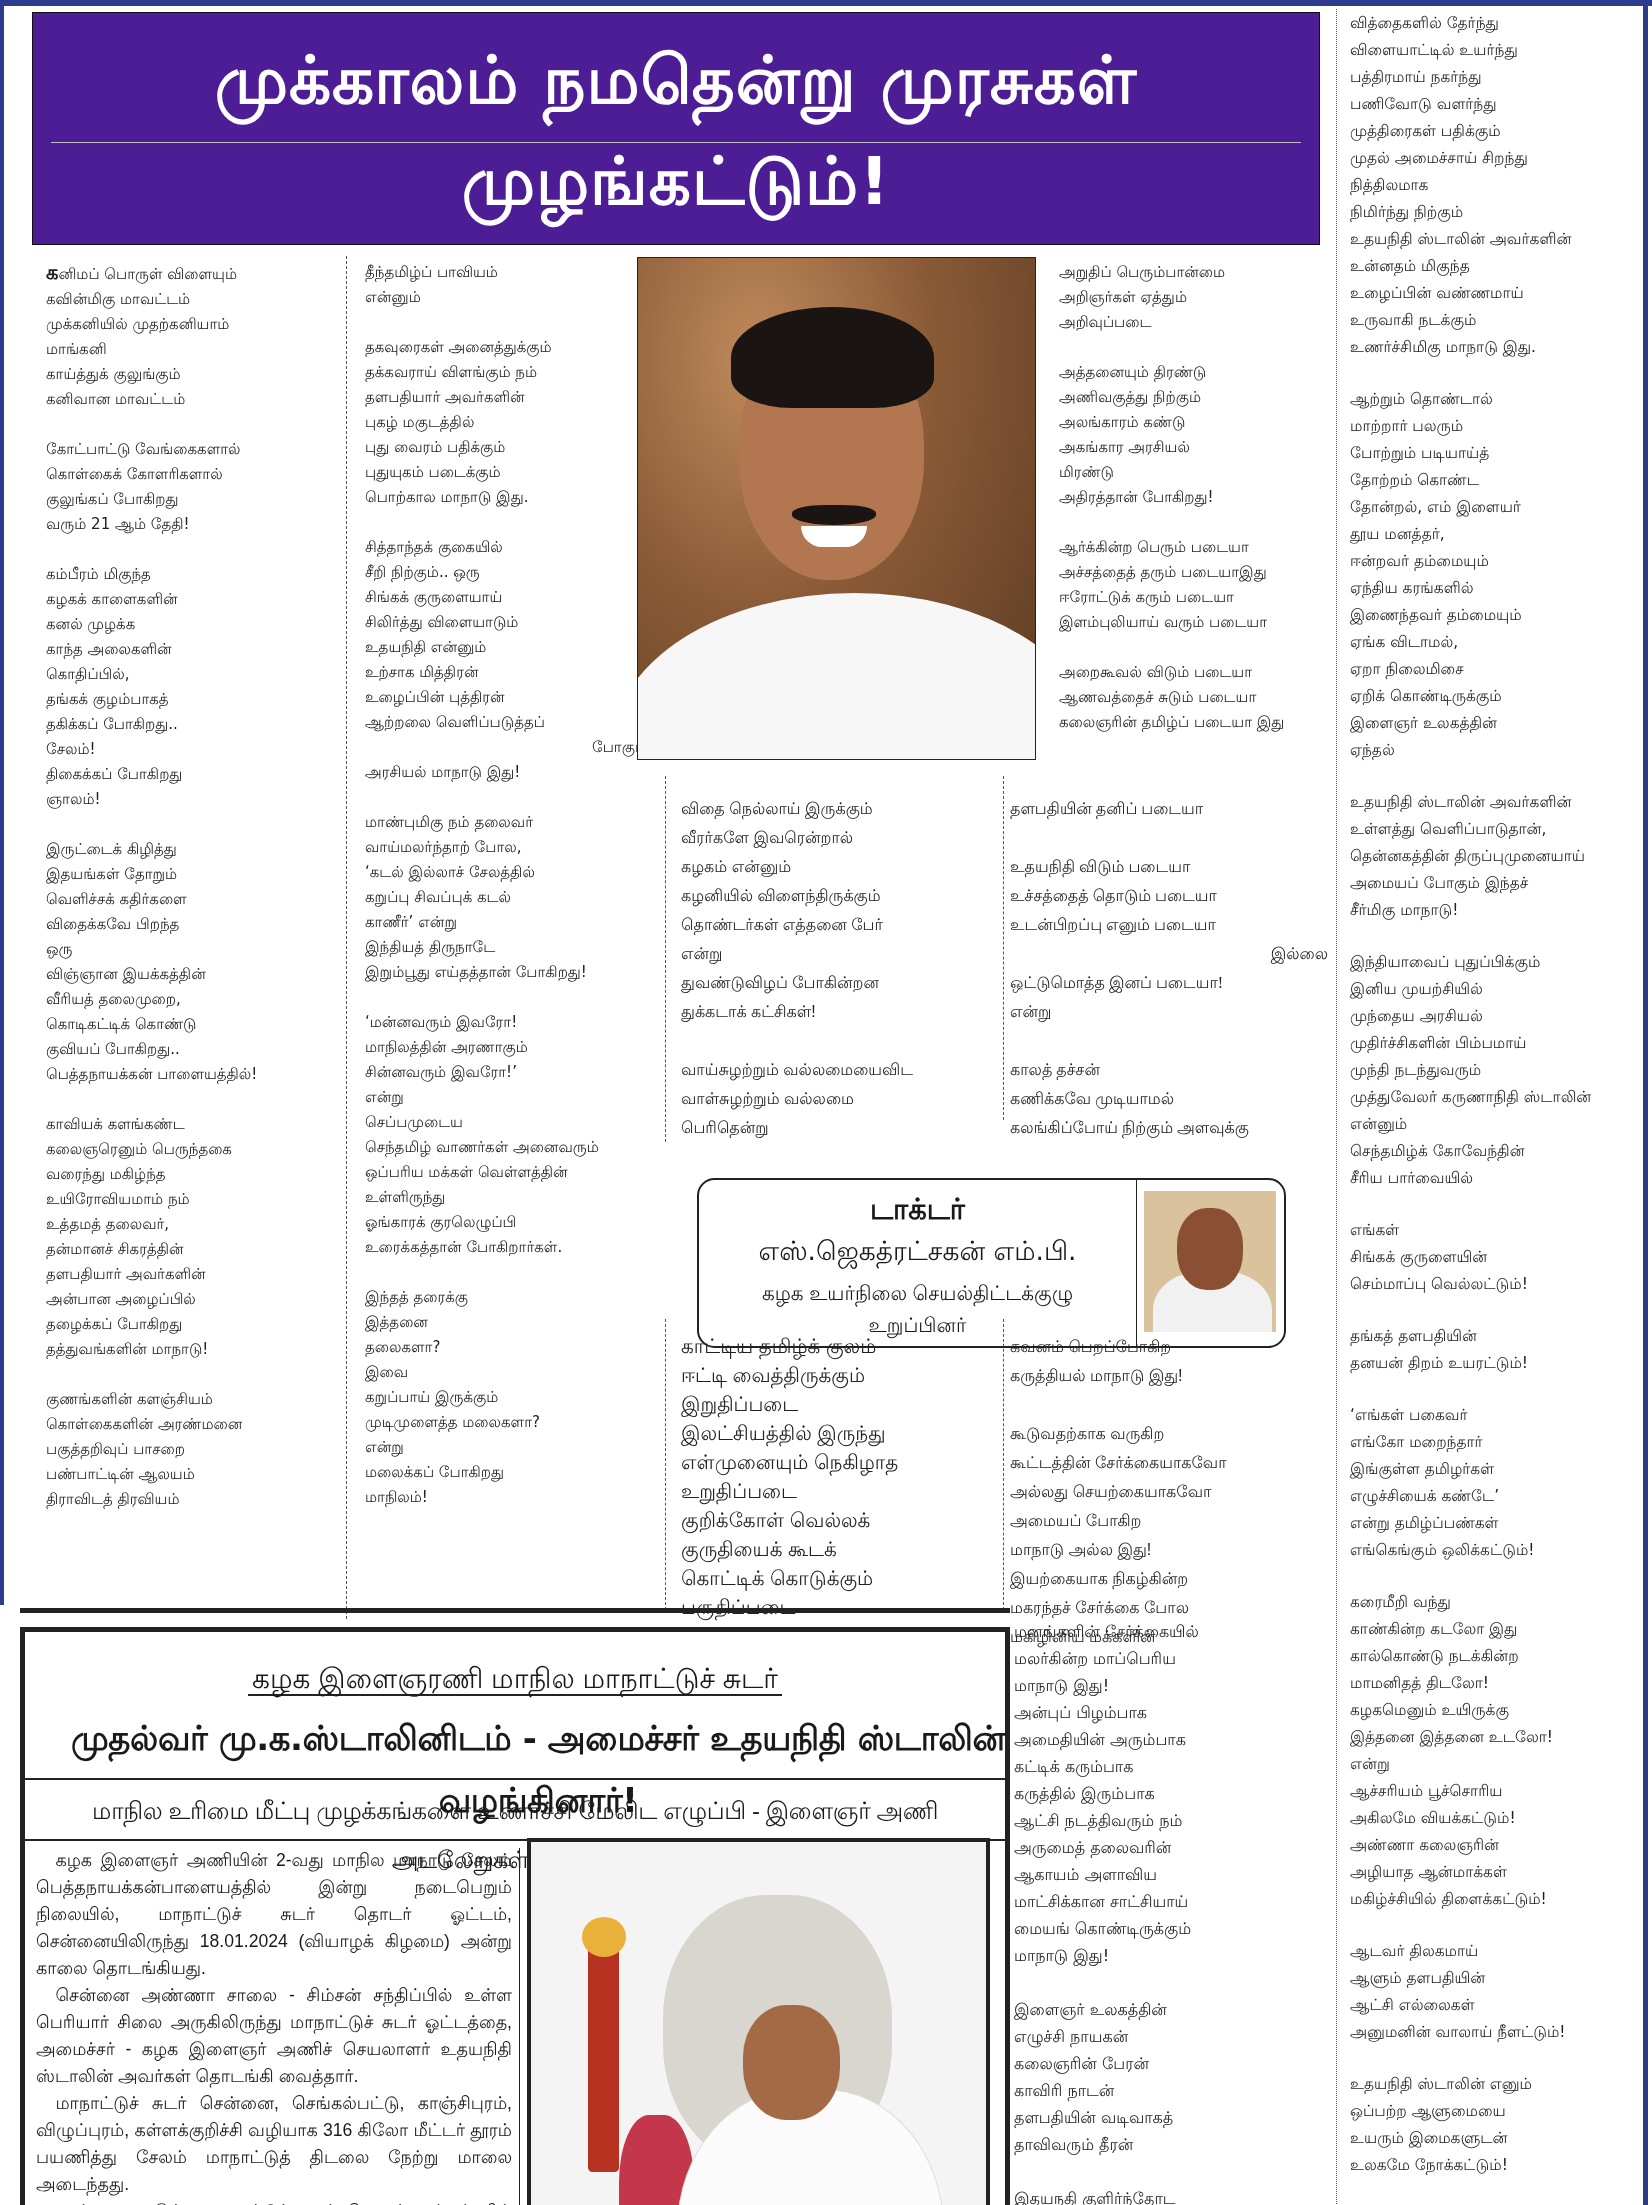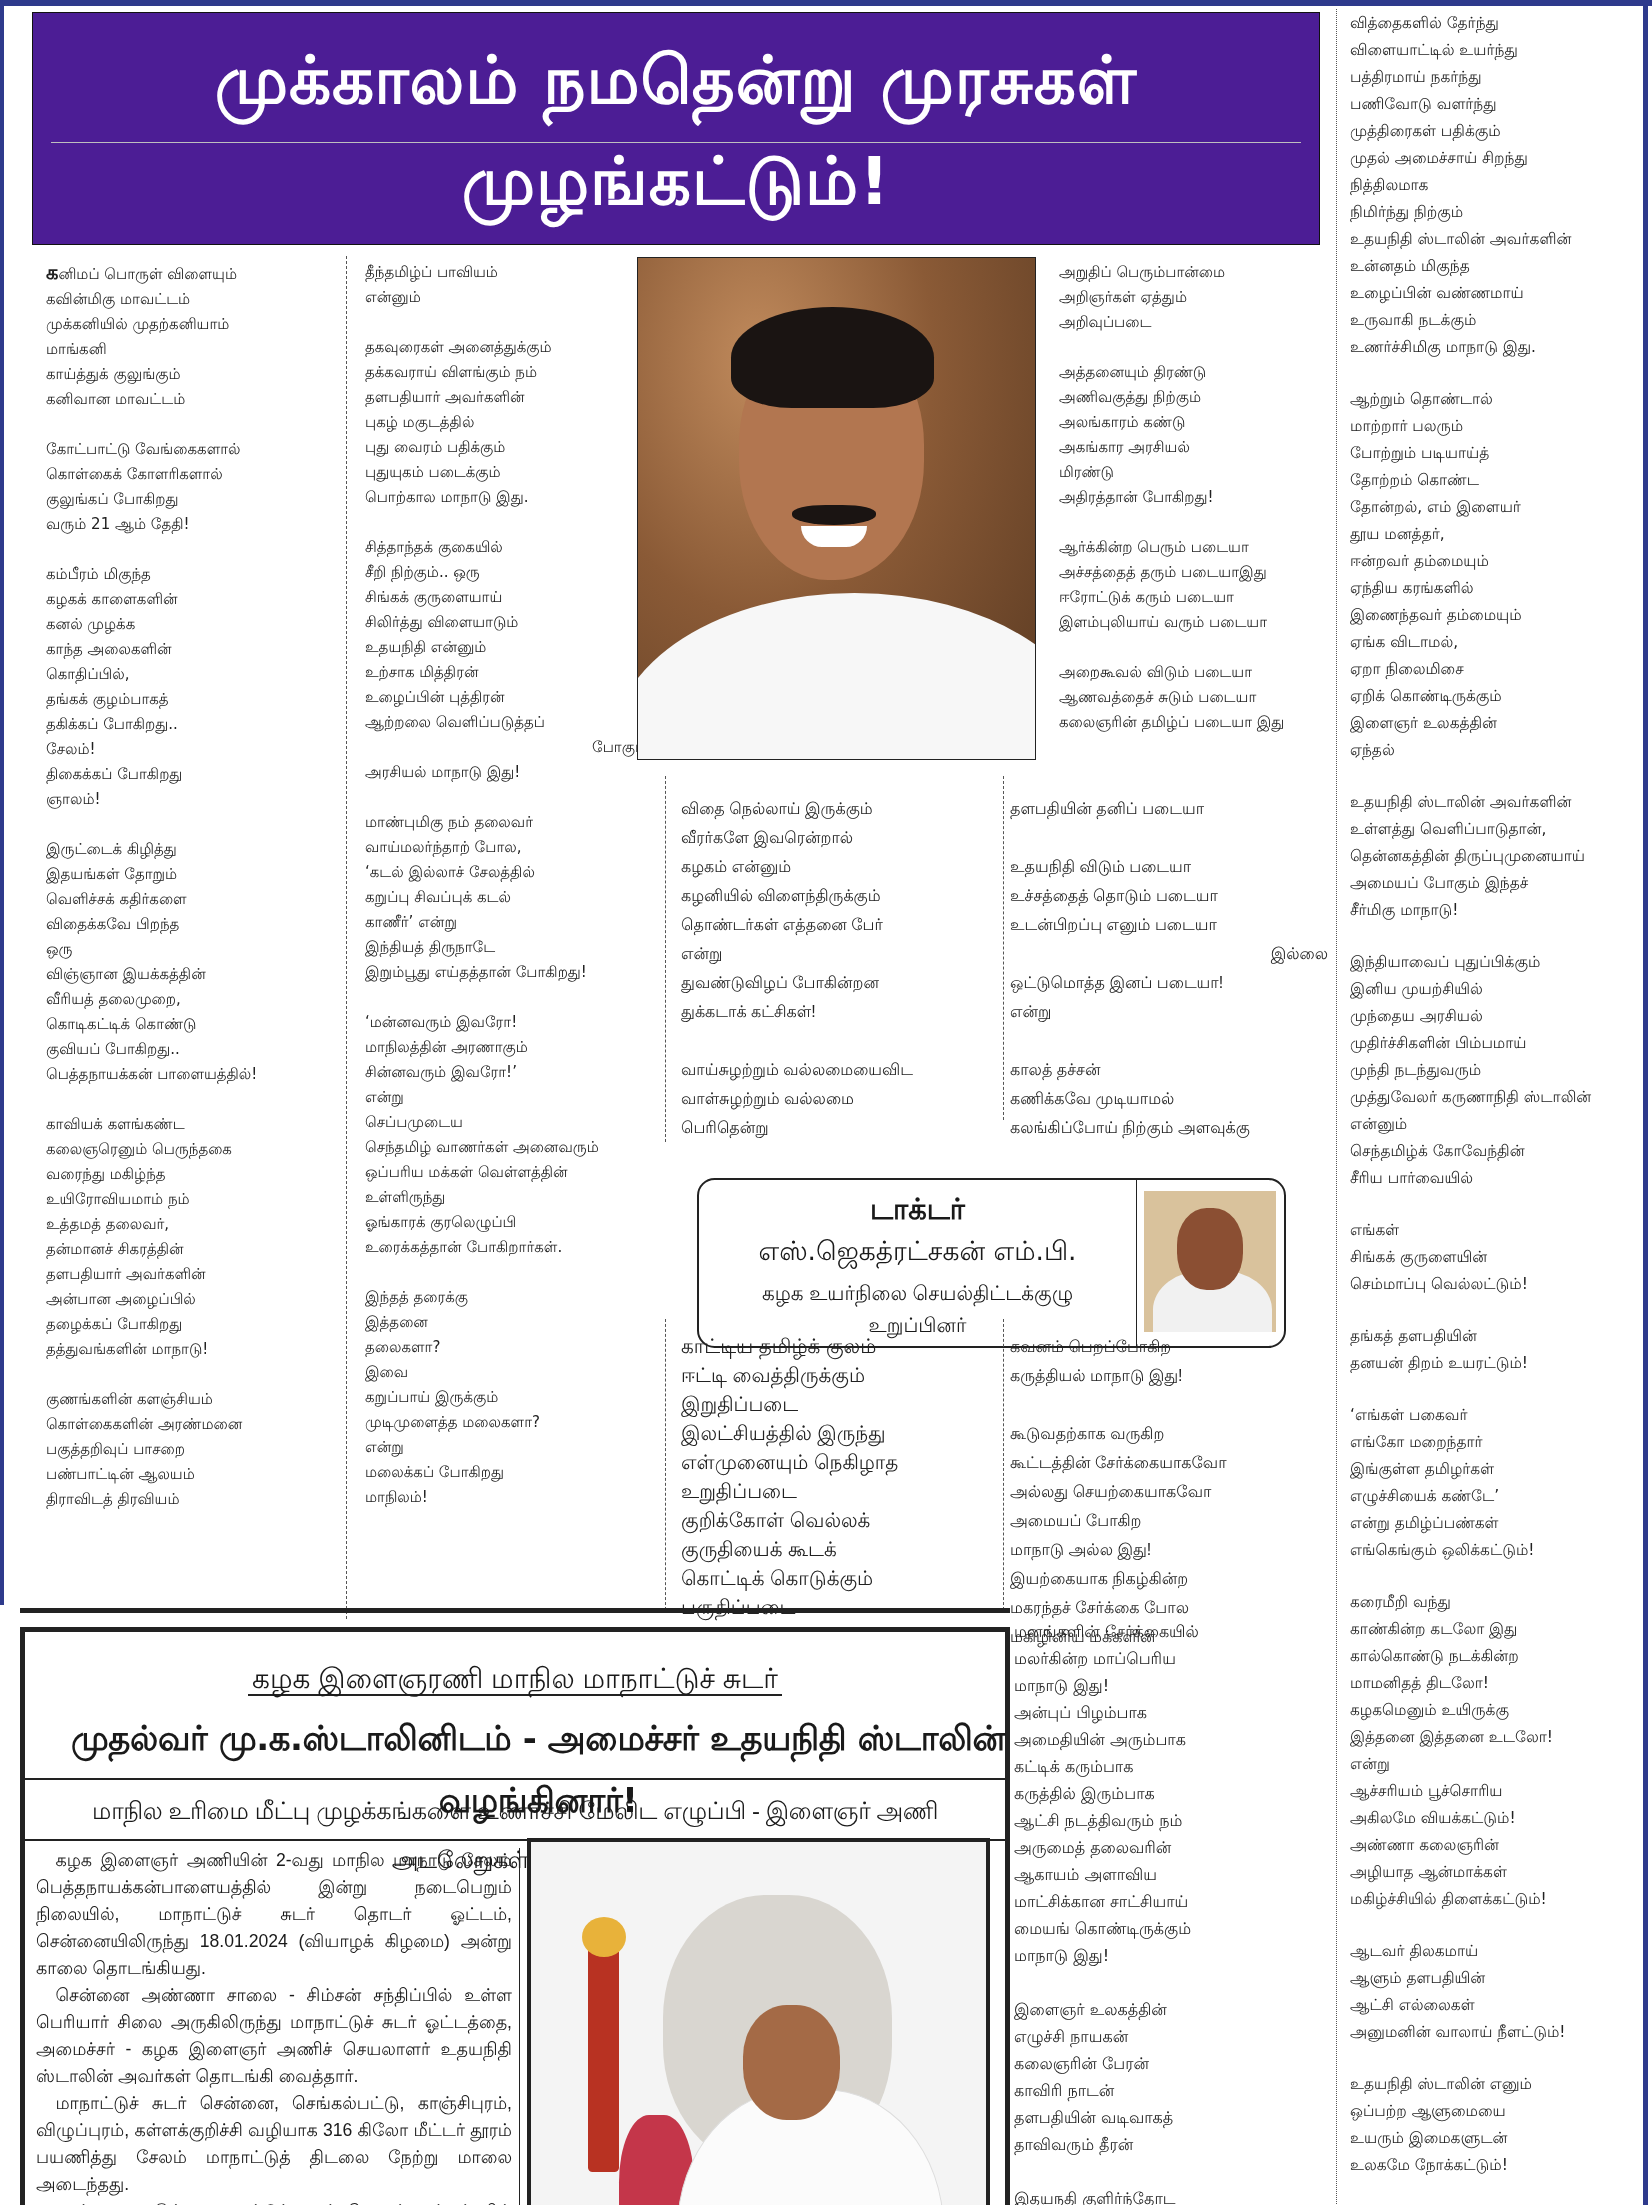--- a/index.html
+++ b/index.html
@@ -32,21 +32,21 @@
 
   .hero-photo{left:637px;top:257px;width:399px;height:503px;border:1.8px solid #222;box-sizing:border-box;overflow:hidden;
     background:radial-gradient(ellipse at 30% 20%, #c08a5c 0%, #8a5a36 45%, #5a3a22 100%);}
   .hero-photo .shirt{position:absolute;left:-26.5px;top:335px;width:485px;height:309px;border-radius:50% 50% 0 0;background:#f7f7f7;}
   .hero-photo .face{position:absolute;left:101px;top:75px;width:185px;height:247px;border-radius:45% 45% 48% 48%;background:#b27650;}
   .hero-photo .hair{position:absolute;left:93px;top:49px;width:203px;height:101px;border-radius:50% 50% 30% 30%;background:#1a1412;}
   .hero-photo .moustache{position:absolute;left:154px;top:247px;width:84px;height:20px;border-radius:40% 40% 50% 50%;background:#1a1412;}
   .hero-photo .smile{position:absolute;left:163px;top:268px;width:66px;height:21px;border-radius:0 0 35px 35px;background:#fff;}
 
   .sub1{left:681px;top:794px;width:309px;font-family:"Liberation Sans",sans-serif;font-size:16px;line-height:29px;}
-  .sub2{left:1010px;top:794px;width:318px;font-family:Liberation Sans, sans-serif;font-size:16px;line-height:29px;}
+  .sub2{left:1010px;top:794px;width:318px;font-family:Liberation Serif, serif;font-size:16px;line-height:29px;}
   .sub3{left:681px;top:1332px;width:309px;font-family:"Liberation Sans",sans-serif;font-size:20px;line-height:29px;}
   .sub4{left:1010px;top:1332px;width:318px;font-family:"Liberation Sans",sans-serif;font-size:16px;line-height:29px;}
   .sub1 .stanza,.sub2 .stanza,.sub3 .stanza,.sub4 .stanza{margin-bottom:29px;}
 
   .author-box{left:697px;top:1136px;width:589px;height:170px;border:2.2px solid #222;border-radius:17.6px;box-sizing:border-box;background:#fff;margin-top:42px;}
   .author-box .text{position:absolute;left:0;top:0;width:437px;height:100%;text-align:center;}
   .author-box .title{font-family:"DejaVu Sans",sans-serif;font-weight:bold;font-size:29px;margin-top:12.3px;line-height:35px;}
   .author-box .name{font-family:"DejaVu Sans",sans-serif;font-weight:normal;font-size:26.5px;line-height:37px;margin-top:4.4px;}
   .author-box .role{font-family:"Liberation Sans",sans-serif;font-size:20px;line-height:32px;margin-top:8px;}
   .author-box .sep{position:absolute;left:437px;top:0;width:1.3px;height:100%;background:#222;}

